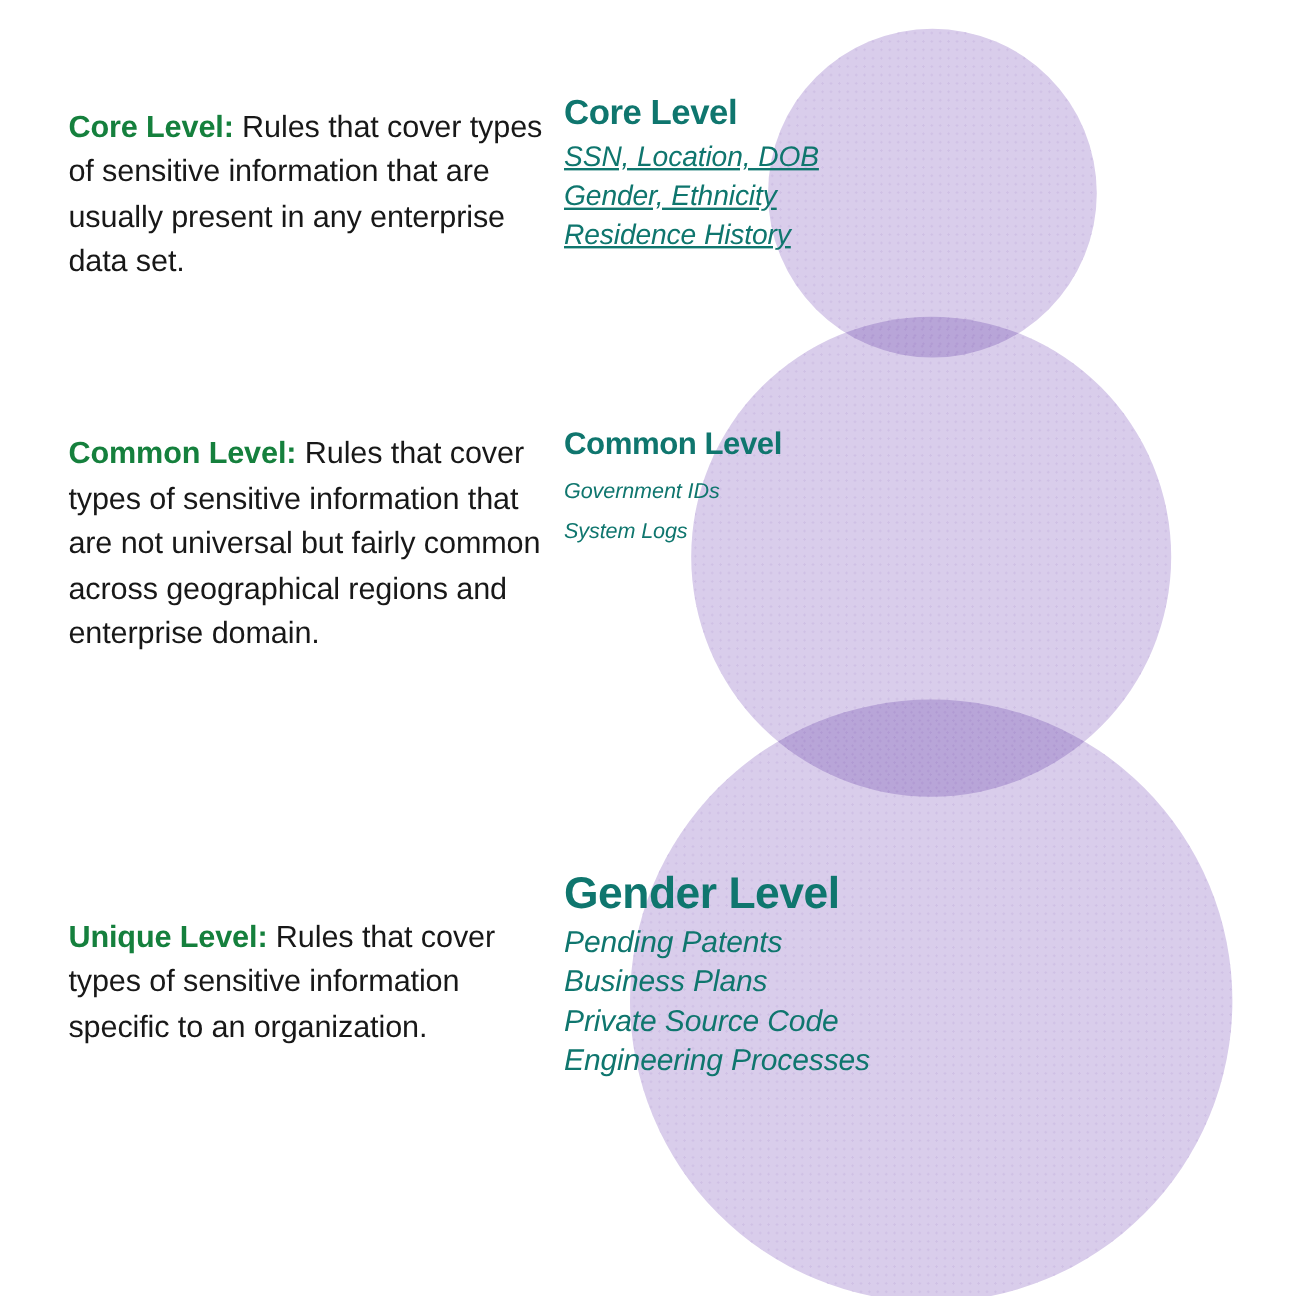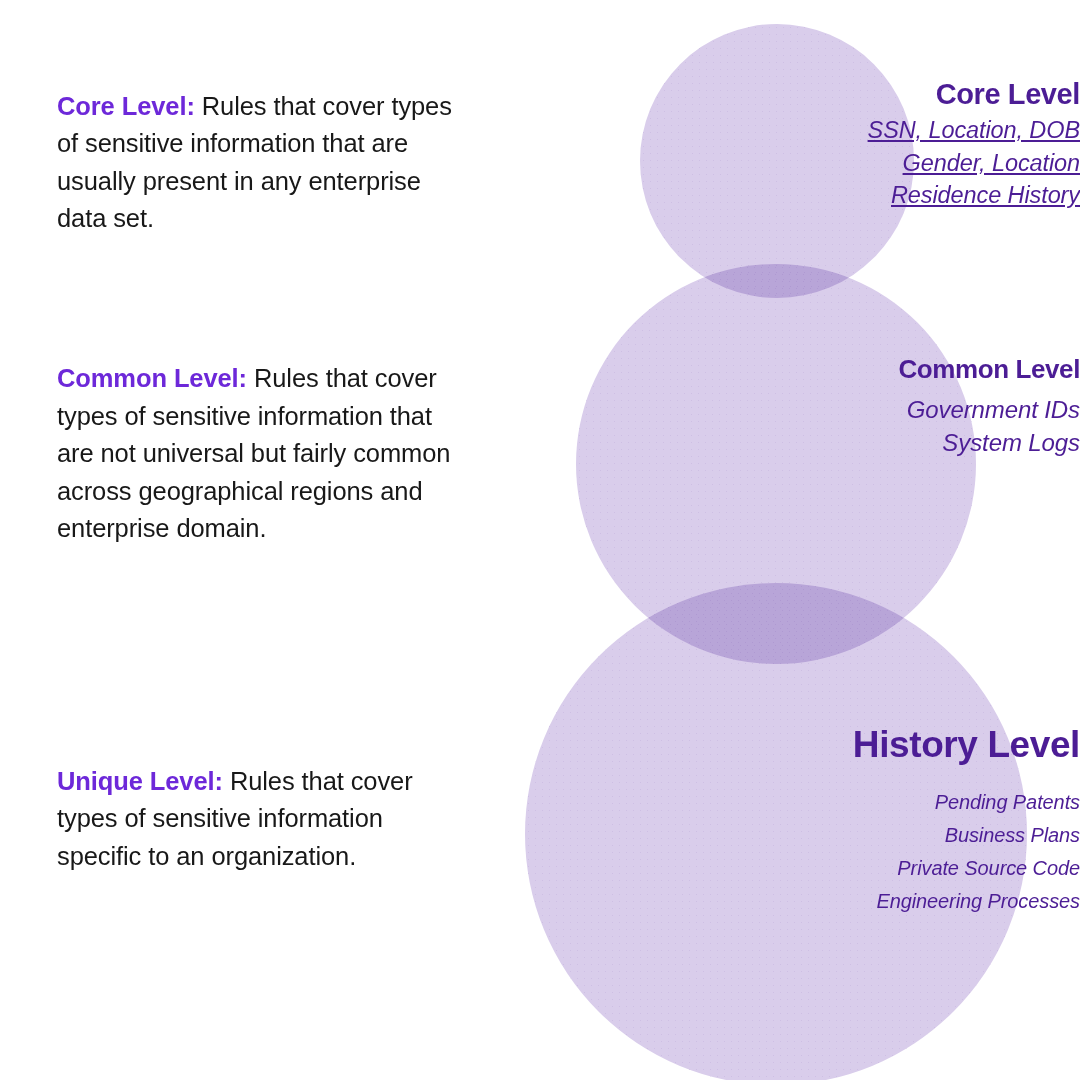--- a/index.html
+++ b/index.html
@@ -28,21 +28,21 @@
   .desc-block {
     position: absolute;
     width: 395px;
     color: #181818;
     font-size: 25.5px;
     line-height: 37.5px;
     letter-spacing: -0.1px;
   }
   .desc-block .lead {
     font-weight: bold;
-    color: #6d28d9;
+    color: #15803d;
   }
   #desc-core    { top: 62px; }
   #desc-common  { top: 324px; margin-top: 36px; }
   #desc-unique  { top: 737px; }
 
   
   #venn {
     position: absolute;
     left: 470px;
     top: 0;
@@ -84,22 +84,22 @@
     top: 583px;
     width: 502px;
     height: 502px;
   }
 
   
   .circle-text {
     position: absolute;
     left: 0;
     width: 610px;
-    text-align: right;
-    color: #4c1d95;
+    text-align: left;
+    color: #0f766e;
     z-index: 5;
   }
   .circle-title {
     font-weight: bold;
     letter-spacing: -0.4px;
     white-space: nowrap;
   }
   .circle-items {
     font-style: italic;
     font-weight: 500;
@@ -108,26 +108,26 @@
   .circle-items div { white-space: nowrap; }
 
   
   #text-core { top: 75px; }
   #text-core .circle-title { font-size: 29px; line-height: 38px; }
   #text-core .circle-items { font-size: 23.5px; line-height: 32.5px; margin-top: 1px; text-decoration: underline; }
 
   
   #text-common { top: 347px; }
   #text-common .circle-title { font-size: 26px; line-height: 45px; }
-  #text-common .circle-items { font-size: 24px; line-height: 33px; margin-top: 1px; }
+  #text-common .circle-items { font-size: 18px; line-height: 33px; margin-top: 1px; }
 
   
   #text-unique { top: 721px; }
   #text-unique .circle-title { font-size: 37px; line-height: 48px; }
-  #text-unique .circle-items { font-size: 20px; line-height: 33px; margin-top: 17px; }
+  #text-unique .circle-items { font-size: 25px; line-height: 33px; margin-top: 0; }
 </style>
 </head>
 <body>
 
 <div id="descriptions">
 
   <p class="desc-block" id="desc-core">
     <span class="lead">Core Level:</span><span> Rules that cover types of sensitive information that are usually present in any enterprise data set.</span>
   </p>
 
@@ -144,35 +144,35 @@
 <div id="venn">
 
   <div class="circle" id="circle-core"></div>
   <div class="circle" id="circle-common"></div>
   <div class="circle" id="circle-unique"></div>
 
   <div class="circle-text" id="text-core">
     <div class="circle-title">Core Level</div>
     <div class="circle-items">
       <div>SSN, Location, DOB</div>
-      <div>Gender, Location</div>
+      <div>Gender, Ethnicity</div>
       <div>Residence History</div>
     </div>
   </div>
 
   <div class="circle-text" id="text-common">
     <div class="circle-title">Common Level</div>
     <div class="circle-items">
       <div>Government IDs</div>
       <div>System Logs</div>
     </div>
   </div>
 
   <div class="circle-text" id="text-unique">
-    <div class="circle-title">History Level</div>
+    <div class="circle-title">Gender Level</div>
     <div class="circle-items">
       <div>Pending Patents</div>
       <div>Business Plans</div>
       <div>Private Source Code</div>
       <div>Engineering Processes</div>
     </div>
   </div>
 
 </div>
 

